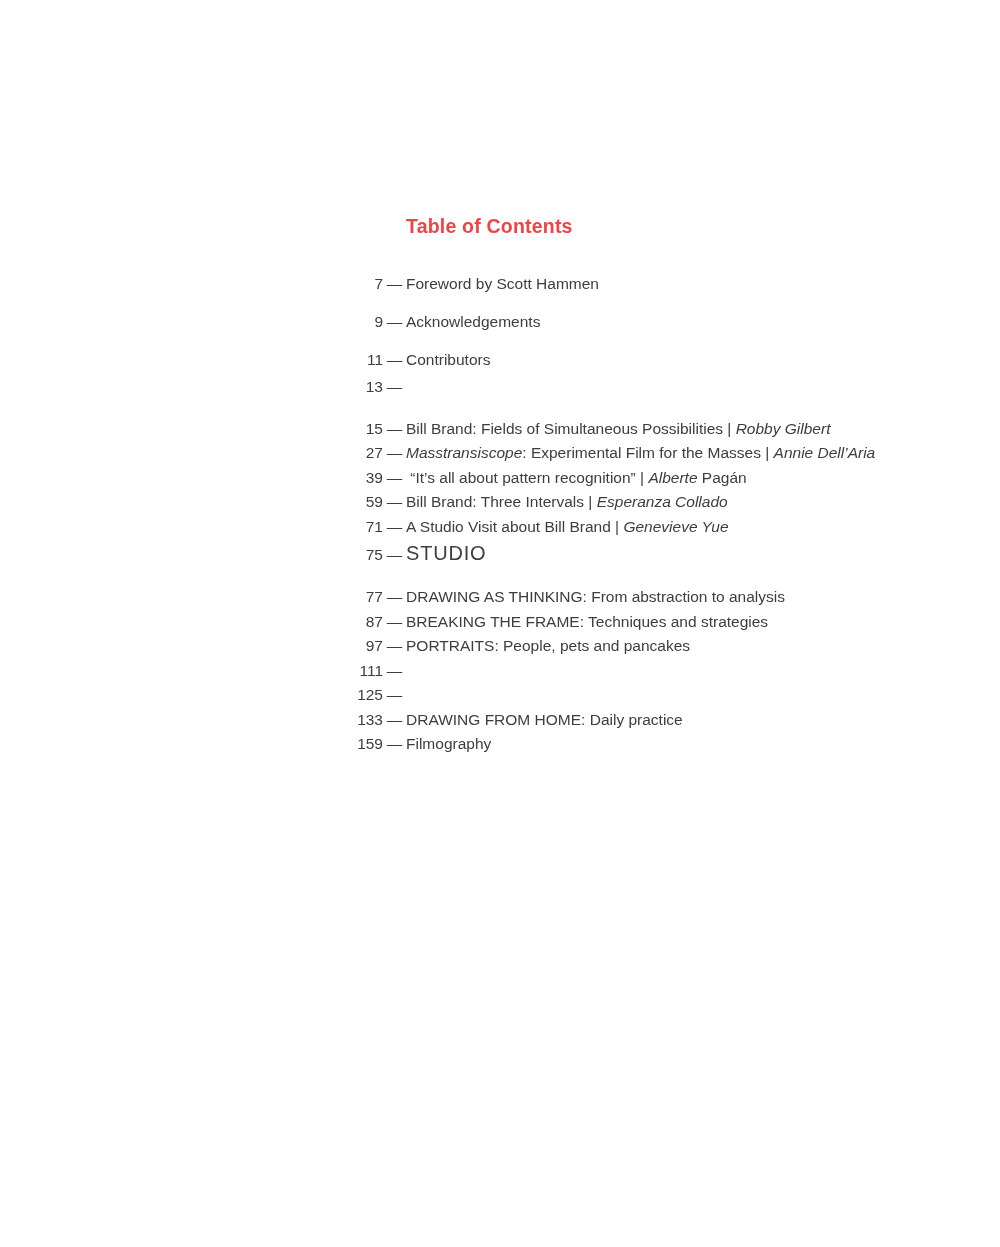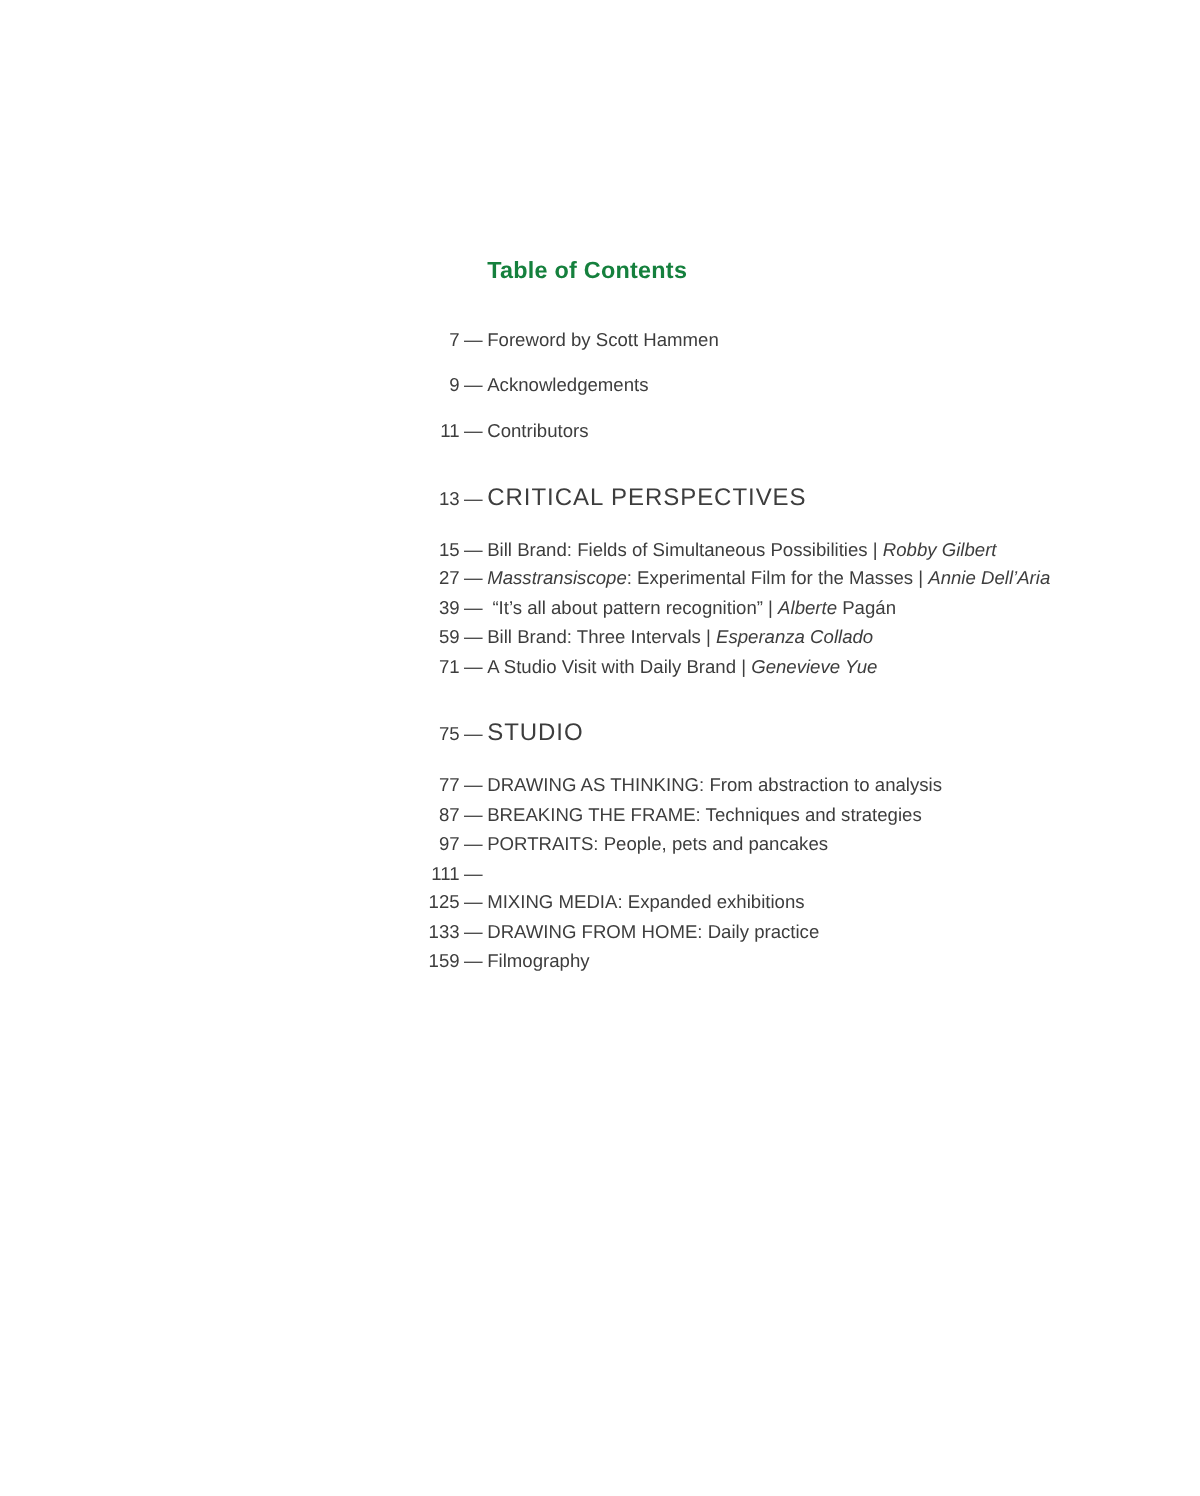--- a/index.html
+++ b/index.html
@@ -44,36 +44,35 @@
   }
   .title-text {
     white-space: pre-wrap;
     text-align: right;
   }
   .title-text em {
   }
   
   .front .row + .row { margin-top: 13.5px; }
   .heading-row {
-    margin-top: 28px;
     margin-bottom: 16px;
     line-height: 28px;
   }
   .heading-text {
     font-size: 20px;
     letter-spacing: 0.8px;
     white-space: pre-wrap;
   }
   .back { }
 </style>
 </head>
 <body style="color: rgb(61, 61, 61); background: rgb(255, 255, 255);">
 
 <div class="page">
-  <h1 class="page-title" style="color: #15803d;">Table of Contents</h1>
+  <h1 class="page-title" style="color: #ef4444;">Table of Contents</h1>
   <div id="toc-root">
       <div class="front">
         <div class="row">
           <span class="num">7</span>
           <span class="dash">—</span>
           <span class="title-text"><span>Foreword by Scott Hammen</span></span>
         </div>
         <div class="row">
           <span class="num">9</span>
           <span class="dash">—</span>
@@ -81,21 +80,20 @@
         </div>
         <div class="row">
           <span class="num">11</span>
           <span class="dash">—</span>
           <span class="title-text"><span>Contributors</span></span>
         </div>
       </div>
       <div class="row heading-row">
         <span class="num">13</span>
         <span class="dash">—</span>
-        <span class="heading-text"><span>CRITICAL PERSPECTIVES</span></span>
       </div>
       <div class="items">
         <div class="row">
           <span class="num">15</span>
           <span class="dash">—</span>
           <span class="title-text"><span>Bill Brand: Fields of Simultaneous Possibilities | </span><em>Robby Gilbert</em></span>
         </div>
         <div class="row">
           <span class="num">27</span>
           <span class="dash">—</span>
@@ -107,21 +105,21 @@
           <span class="title-text"><span> “It’s all about pattern recognition” | </span><em>Alberte</em><span> Pagán</span></span>
         </div>
         <div class="row">
           <span class="num">59</span>
           <span class="dash">—</span>
           <span class="title-text"><span>Bill Brand: Three Intervals | </span><em>Esperanza Collado</em></span>
         </div>
         <div class="row">
           <span class="num">71</span>
           <span class="dash">—</span>
-          <span class="title-text"><span>A Studio Visit with Daily Brand | </span><em>Genevieve Yue</em></span>
+          <span class="title-text"><span>A Studio Visit about Bill Brand | </span><em>Genevieve Yue</em></span>
         </div>
       </div>
       <div class="row heading-row">
         <span class="num">75</span>
         <span class="dash">—</span>
         <span class="heading-text"><span>STUDIO</span></span>
       </div>
       <div class="items">
         <div class="row">
           <span class="num">77</span>
@@ -138,21 +136,20 @@
           <span class="dash">—</span>
           <span class="title-text"><span>PORTRAITS: People, pets and pancakes</span></span>
         </div>
         <div class="row">
           <span class="num">111</span>
           <span class="dash">—</span>
         </div>
         <div class="row">
           <span class="num">125</span>
           <span class="dash">—</span>
-          <span class="title-text"><span>MIXING MEDIA: Expanded exhibitions</span></span>
         </div>
         <div class="row">
           <span class="num">133</span>
           <span class="dash">—</span>
           <span class="title-text"><span>DRAWING FROM HOME: Daily practice</span></span>
         </div>
       </div>
       <div class="back">
         <div class="row">
           <span class="num">159</span>

